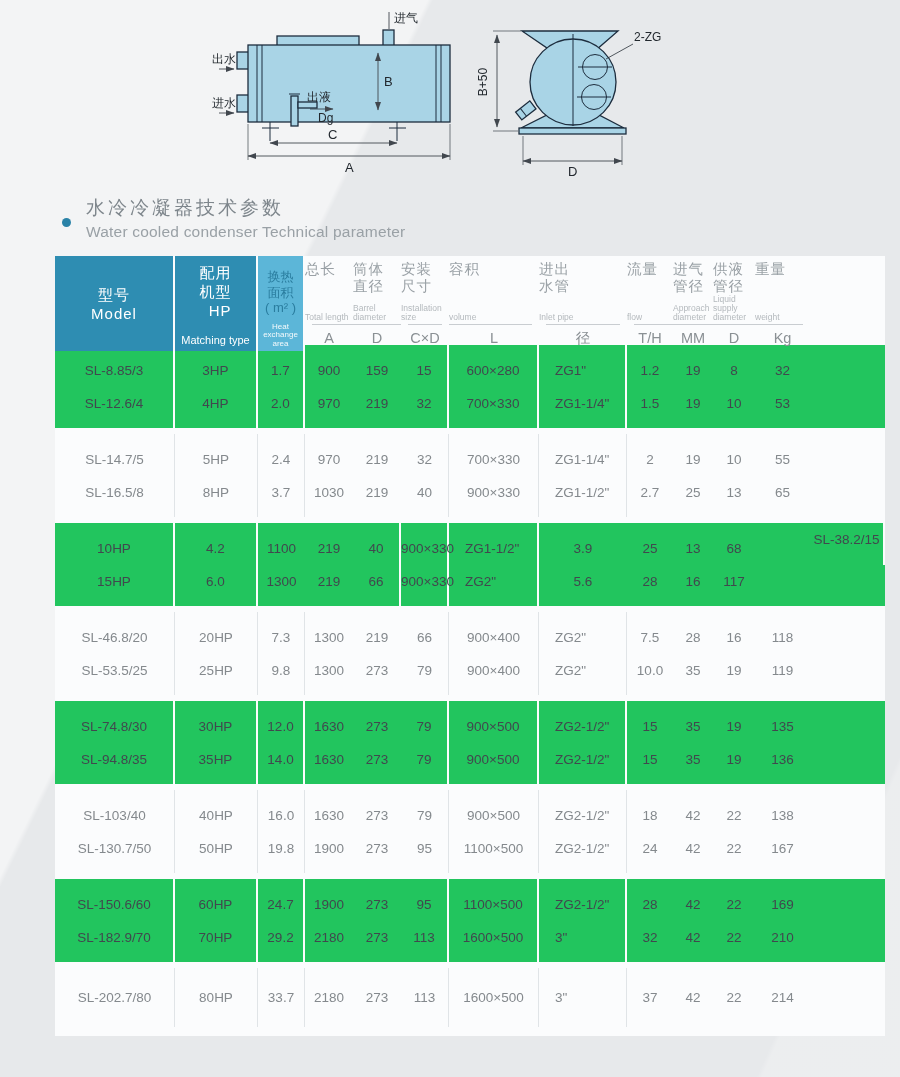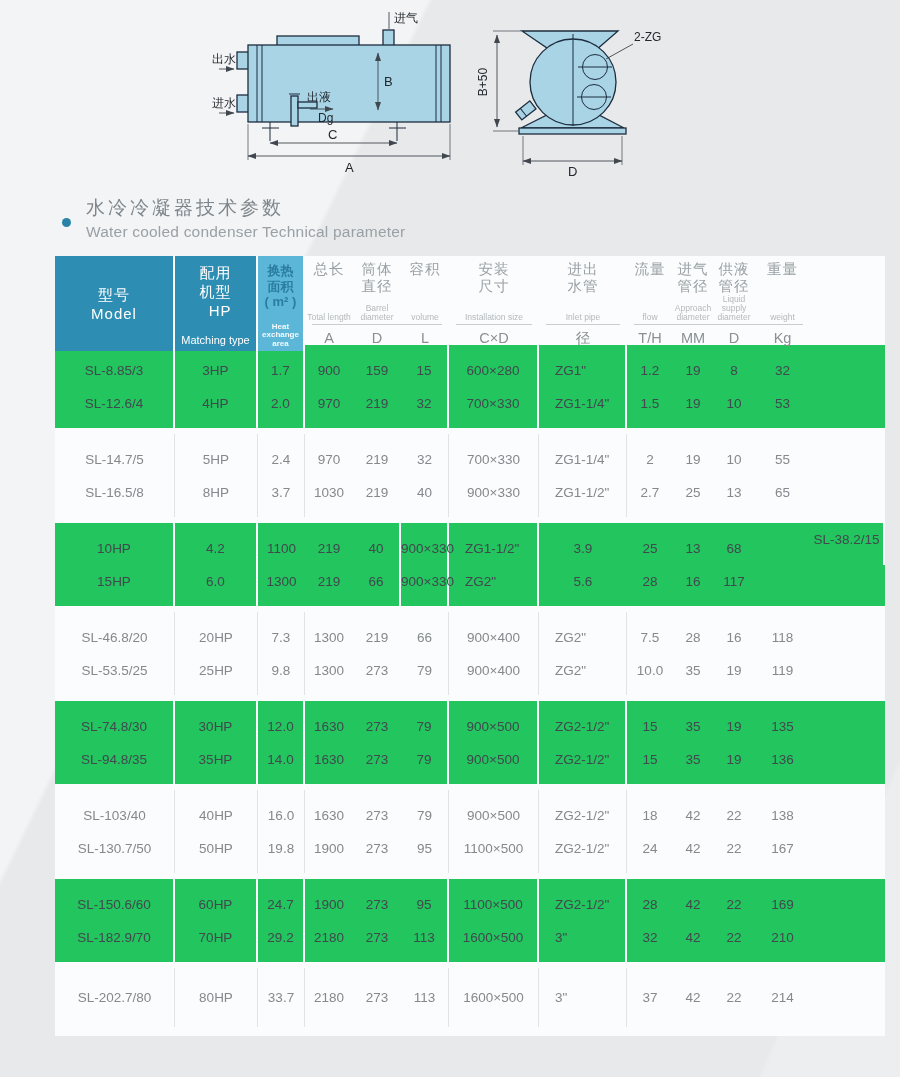--- a/index.html
+++ b/index.html
@@ -41,26 +41,26 @@
   .th-dark{
     background:#2e8db2;color:#fff;border-right:2px solid #fbfcfd;
     display:flex;flex-direction:column;align-items:center;text-align:center;
   }
   .th-dark .main{font-size:15px;line-height:19px;white-space:pre-line;letter-spacing:1px;text-align:right;}
   .th-model{justify-content:center;}
   .th-hp{padding-top:7px;}
   .th-hp .sub{margin-top:auto;padding-bottom:5px;font-size:11px;letter-spacing:0;}
   .th-area{
     background:#5cb6d8;border-right:2px solid #fbfcfd;
-    display:flex;flex-direction:column;align-items:center;text-align:center;padding-top:7px;font-weight:bold;
+    display:flex;flex-direction:column;align-items:center;text-align:center;padding-top:13px;
   }
   .th-area .main{font-size:13px;line-height:15.5px;white-space:pre-line;color:#2a7c9e;color:#2a7d9f;}
   .th-area .sub{margin-top:auto;padding-bottom:3px;font-size:8px;line-height:8.5px;color:#f4fafc;}
 
-  .th-plain{display:flex;flex-direction:column;text-align:center;}
+  .th-plain{display:flex;flex-direction:column;text-align:left;}
   .hl-top{flex:1;display:flex;flex-direction:column;position:relative;padding-top:5px;}
   .hl-top::after{content:'';position:absolute;bottom:0;left:0;right:0;height:1px;background:#c9cdd1;}
   .hl-top.first::after{left:7px;}
   .hl-top.last::after{right:7px;}
   .cn{font-size:14.5px;line-height:17px;color:#9aa1a6;white-space:pre-line;letter-spacing:1px;}
   .en{margin-top:auto;padding-bottom:3px;font-size:8.5px;line-height:9px;color:#b4b9bd;}
   .unit{height:26px;display:flex;align-items:center;justify-content:center;font-size:14.5px;color:#8a9094;}
 
   .band{margin-bottom:6px;}
   .band.blue{background:#22c55e;color:#414press;}
@@ -198,33 +198,33 @@
     </div>
     <div class="th th-plain">
       <div class="hl-top">
         <div class="cn">筒体
 直径</div>
         <div class="en">Barrel diameter</div>
       </div>
       <div class="unit">D</div>
     </div>
     <div class="th th-plain">
-      <div class="hl-top last">
-        <div class="cn">容积</div>
-        <div class="en">volume</div>
-      </div>
-      <div class="unit">L</div>
-    </div>
-    <div class="th th-plain">
       <div class="hl-top first last">
         <div class="cn">安装
 尺寸</div>
         <div class="en">Installation size</div>
       </div>
       <div class="unit">C×D</div>
+    </div>
+    <div class="th th-plain">
+      <div class="hl-top last">
+        <div class="cn">容积</div>
+        <div class="en">volume</div>
+      </div>
+      <div class="unit">L</div>
     </div>
     <div class="th th-plain">
       <div class="hl-top first last">
         <div class="cn">进出
 水管</div>
         <div class="en">Inlet pipe</div>
       </div>
       <div class="unit">径</div>
     </div>
     <div class="th th-plain">

